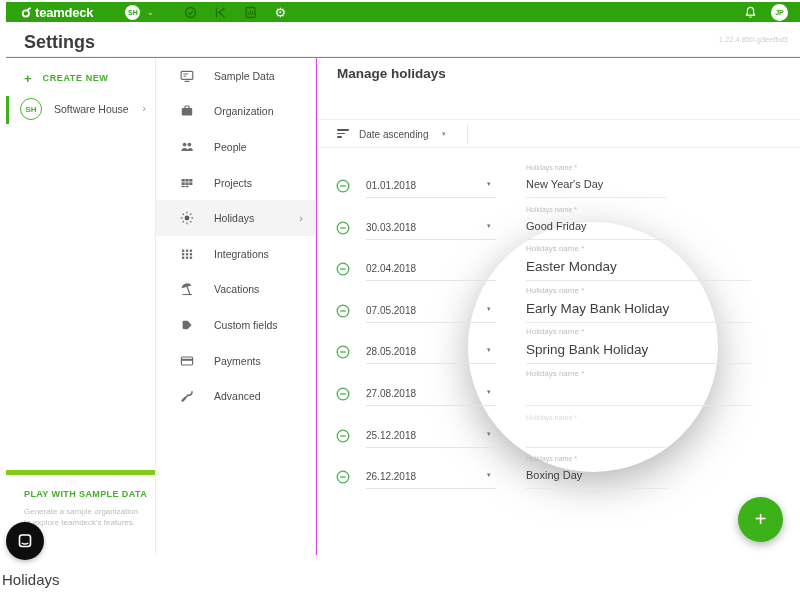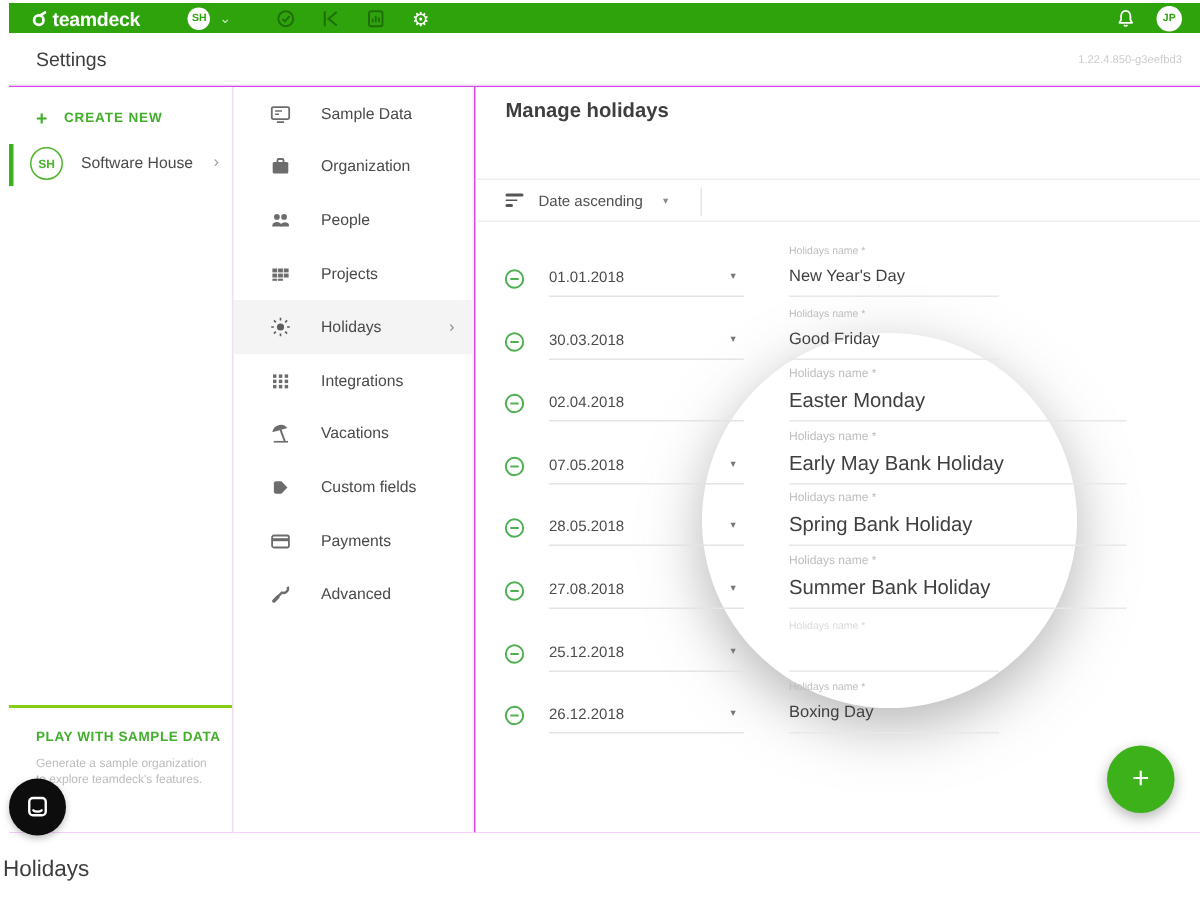--- a/index.html
+++ b/index.html
@@ -15,34 +15,34 @@
   .org-av { margin-left:32px; }
   .tb-chev { color:rgba(255,255,255,.75); font-size:9px; margin-left:6px; line-height:1; }
   .tb-icons { display:flex; align-items:center; gap:17px; margin-left:30px; }
   .tb-icon { width:13px; height:13px; display:flex; align-items:center; justify-content:center; }
   .tb-gear { color:#fff; font-size:13px; line-height:1; }
   .tb-right { margin-left:auto; display:flex; align-items:center; gap:14px; margin-right:12px; }
   .user-av { width:17px; height:17px; }
 
   
   .head-band { position:absolute; left:0; top:20px; width:794px; height:35px; background:#fff; border-bottom:1px solid #f1f1f1; }
-  .head-title { position:absolute; left:18px; top:10px; font-size:13px; font-weight:normal; color:#3d3d3d;text-align:center; }
+  .head-title { position:absolute; left:18px; top:10px; font-size:18px; font-weight:bold; color:#3d3d3d;text-align:center; }
   .head-version { position:absolute; right:12px; top:13px; font-size:7.5px; color:#cdcdcd;text-align:right; }
 
   
   .sidebar { position:absolute; left:0; top:56px; width:149px; height:497px; background:#fff; }
   .create-row { position:absolute; left:0; top:6px; height:28px; width:100%; display:flex; align-items:center; padding-left:18px; gap:11px; cursor:pointer; }
   .create-plus { color:#43AE2B; font-size:13px; font-weight:bold; line-height:1; }
   .create-label { color:#43AE2B; font-size:9px; font-weight:bold; letter-spacing:.6px; }
   .org-row { position:absolute; left:0; top:36px; height:32px; width:100%; }
   .org-active-bar { position:absolute; left:0; top:2px; width:3px; height:28px; background:#3DB119; }
   .org-circle { position:absolute; left:14px; top:4px; width:22px; height:22px; border:1.5px solid #4cb52c; border-radius:50%; color:#4cb52c; font-size:8px; font-weight:bold; display:flex; align-items:center; justify-content:center; }
   .org-name { position:absolute; left:48px; top:9px; font-size:10.5px; color:#4a4a4a; }
   .org-chev { position:absolute; right:9px; top:8px; font-size:11px; color:#9a9a9a; }
-  .sample-sec { position:absolute; left:0; top:412px; width:149px; height:85px; border-top:2px solid #84cc16; }
+  .sample-sec { position:absolute; left:0; top:412px; width:149px; height:85px; border-top:5px solid #84cc16; }
   .sample-title { position:absolute; left:18px; top:14px; font-size:9px; font-weight:bold; color:#43AE2B; letter-spacing:.4px; }
   .sample-desc { position:absolute; left:18px; top:32px; width:118px; font-size:8px; color:#bcbcbc; line-height:10.5px; }
   .chat-fab { position:absolute; left:0px; top:47px; width:38px; height:38px; border-radius:50%; background:#0d0d0d; display:flex; align-items:center; justify-content:center; box-shadow:0 2px 5px rgba(0,0,0,.25); z-index:4; cursor:pointer; }
 
   
   .nav { position:absolute; left:149px; top:56px; width:161px; height:497px; background:#fff; border-left:1px solid #ededed; border-right:1px solid #ededed; }
   .nav-item { height:35.6px; display:flex; align-items:center; padding-left:24px; gap:20px; cursor:pointer; position:relative; }
   .nav-item.active { background:#f4f4f4; }
   .nav-icon { width:14px; height:14px; display:flex; align-items:center; justify-content:center; }
   .nav-label { font-size:10.5px; color:#4a4a4a; }
@@ -389,21 +389,20 @@
           <span class="row-minus">
               <svg width="14" height="14" viewBox="0 0 14 14">
                 <circle cx="7" cy="7" r="5.8" fill="none" stroke="#4caf50" stroke-width="1.3"></circle>
                 <line x1="4.2" y1="7" x2="9.8" y2="7" stroke="#4caf50" stroke-width="1.3"></line>
               </svg>
             </span>
           <span class="row-date">27.08.2018</span>
           <span class="date-line"></span>
           <span class="row-caret">▾</span>
           <span class="name-label">Holidays name *</span>
-          <span class="name-value">Summer Bank Holiday</span>
           <span class="name-line"></span>
         </div>
 
         <div class="h-row faded-label">
           <span class="row-minus">
               <svg width="14" height="14" viewBox="0 0 14 14">
                 <circle cx="7" cy="7" r="5.8" fill="none" stroke="#4caf50" stroke-width="1.3"></circle>
                 <line x1="4.2" y1="7" x2="9.8" y2="7" stroke="#4caf50" stroke-width="1.3"></line>
               </svg>
             </span>

